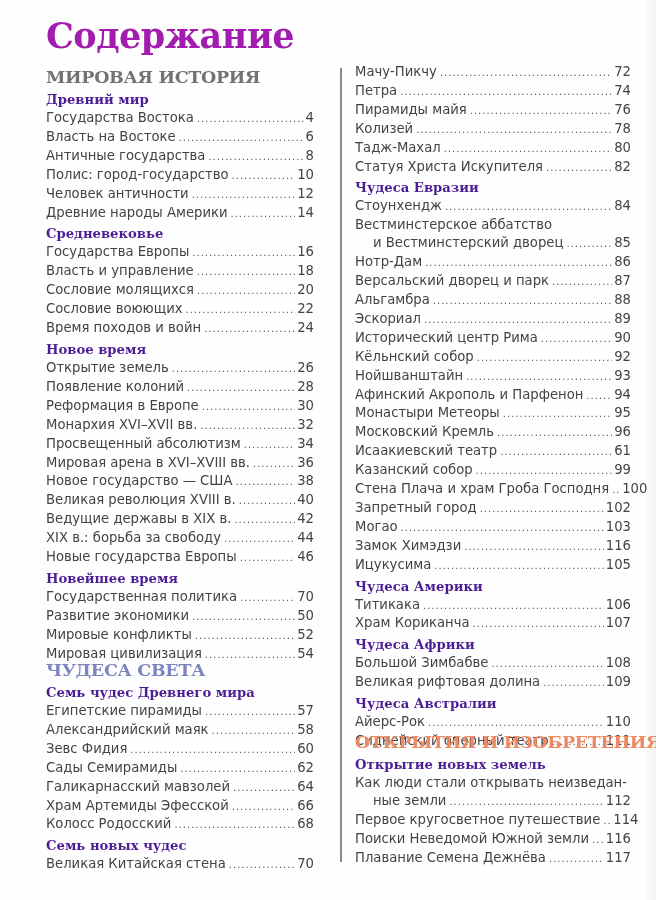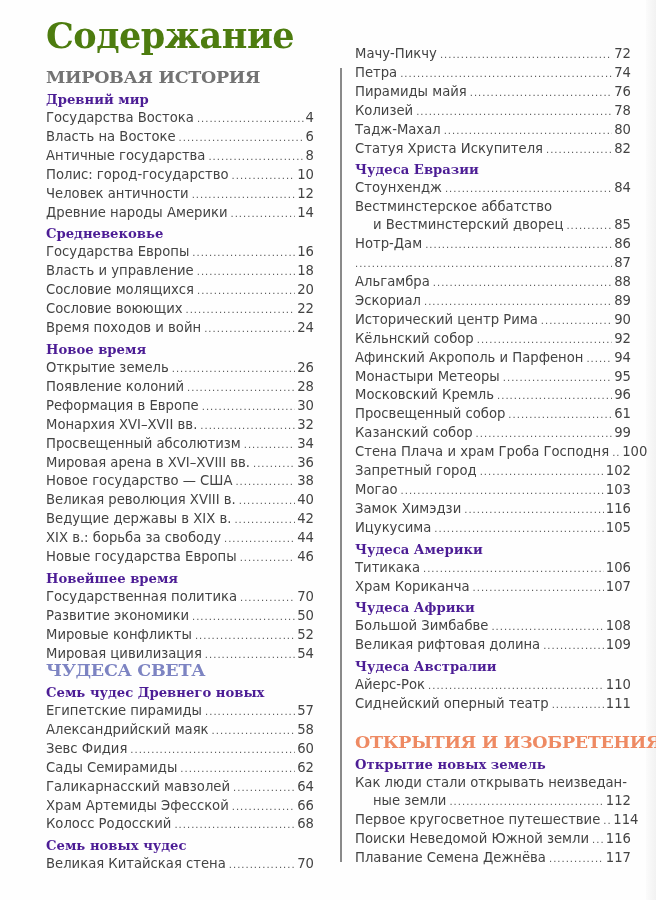--- a/index.html
+++ b/index.html
@@ -24,21 +24,21 @@
       background: linear-gradient(to right, #fbfbfb, #f2f2f2);
     }
     .page-title {
       position: absolute;
       left: 46px;
       top: 18px;
       font-family: "DejaVu Serif", serif;
       font-weight: bold;
       font-size: 35px;
       letter-spacing: -0.5px;
-      color: #4d7c0f;
+      color: #a21caf;
       line-height: 1;
       margin: 0;
     }
     .col {
       position: absolute;
       top: 0;
     }
     .col-left {
       left: 46px;
       width: 268px;
@@ -276,21 +276,21 @@
             <span class="page">54</span>
           </div>
         </div>
     </div>
   </div>
 
   <div class="section" style="top:659px;">
     <div class="section-title" style="color:#7d84c2;">ЧУДЕСА СВЕТА</div>
 
     <div>
-      <div class="group-title">Семь чудес Древнего новых</div>
+      <div class="group-title">Семь чудес Древнего мира</div>
       <div class="toc-list">
           <div class="entry">
             <span class="label">Египетские пирамиды</span>
             <span class="dots"></span>
             <span class="page">57</span>
           </div>
           <div class="entry">
             <span class="label">Александрийский маяк</span>
             <span class="dots"></span>
             <span class="page">58</span>
@@ -330,21 +330,21 @@
             <span class="dots"></span>
             <span class="page">70</span>
           </div>
         </div>
     </div>
   </div>
 </div>
 
 <div class="col col-right">
 
-  <div class="section" style="top:45px;">
+  <div class="section" style="top:63px;">
     <div>
       <div class="toc-list">
           <div class="entry">
             <span class="label">Мачу-Пикчу</span>
             <span class="dots"></span>
             <span class="page">72</span>
           </div>
           <div class="entry">
             <span class="label">Петра</span>
             <span class="dots"></span>
@@ -387,20 +387,21 @@
             <span class="label indent">и Вестминстерский дворец</span>
             <span class="dots"></span>
             <span class="page">85</span>
           </div>
           <div class="entry">
             <span class="label">Нотр-Дам</span>
             <span class="dots"></span>
             <span class="page">86</span>
           </div>
           <div class="entry">
+            <span class="label">Версальский дворец и парк</span>
             <span class="dots"></span>
             <span class="page">87</span>
           </div>
           <div class="entry">
             <span class="label">Альгамбра</span>
             <span class="dots"></span>
             <span class="page">88</span>
           </div>
           <div class="entry">
             <span class="label">Эскориал</span>
@@ -411,36 +412,41 @@
             <span class="label">Исторический центр Рима</span>
             <span class="dots"></span>
             <span class="page">90</span>
           </div>
           <div class="entry">
             <span class="label">Кёльнский собор</span>
             <span class="dots"></span>
             <span class="page">92</span>
           </div>
           <div class="entry">
+            <span class="label">Нойшванштайн</span>
+            <span class="dots"></span>
+            <span class="page">93</span>
+          </div>
+          <div class="entry">
             <span class="label">Афинский Акрополь и Парфенон</span>
             <span class="dots"></span>
             <span class="page">94</span>
           </div>
           <div class="entry">
             <span class="label">Монастыри Метеоры</span>
             <span class="dots"></span>
             <span class="page">95</span>
           </div>
           <div class="entry">
             <span class="label">Московский Кремль</span>
             <span class="dots"></span>
             <span class="page">96</span>
           </div>
           <div class="entry">
-            <span class="label">Просвещенный собор</span>
+            <span class="label">Исаакиевский театр</span>
             <span class="dots"></span>
             <span class="page">61</span>
           </div>
           <div class="entry">
             <span class="label">Казанский собор</span>
             <span class="dots"></span>
             <span class="page">99</span>
           </div>
           <div class="entry">
             <span class="label">Стена Плача и храм Гроба Господня</span>

